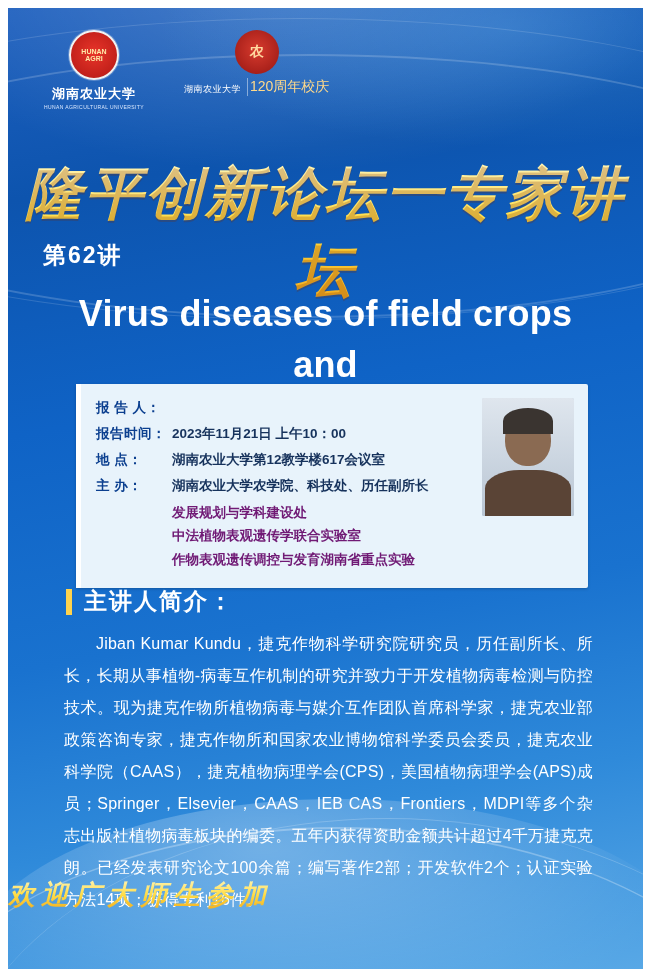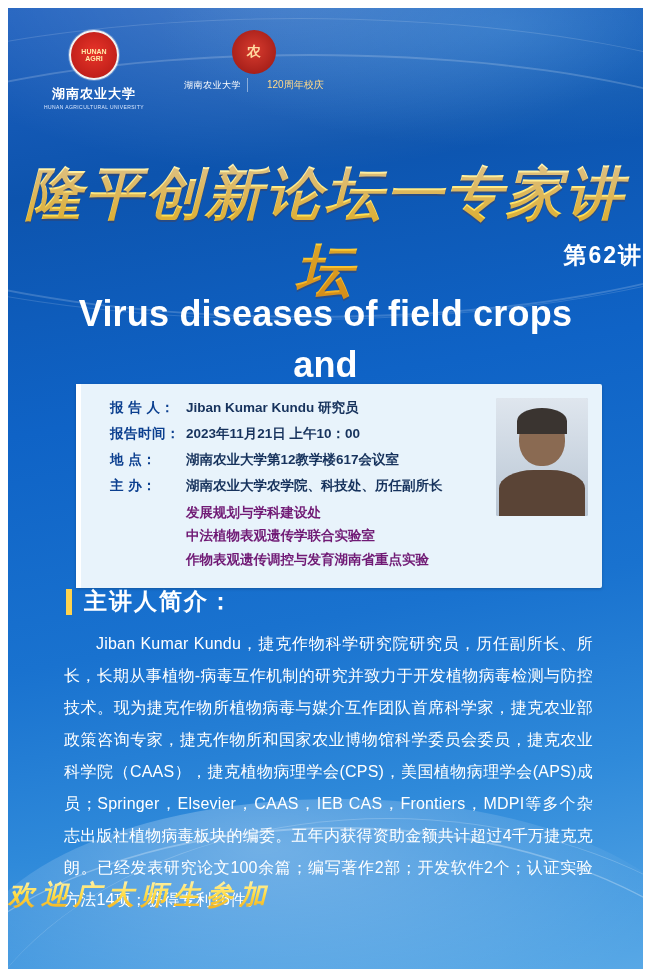--- a/index.html
+++ b/index.html
@@ -151,25 +151,25 @@
     align-items: flex-end;
     gap: 6px;
   }
   .logo-b-cn {
     font-size: 9px;
     color: #ffffff;
     white-space: nowrap;
     letter-spacing: 0.5px;
   }
   .logo-b-anniv {
-    font-size: 10px;
+    font-size: 14px;
     color: #ffd98a;
     white-space: nowrap;
     border-left: 1px solid rgba(255,255,255,0.45);
-    padding-left: 19px;
+    padding-left: 2px;
   }
 
   
   .main-title {
     position: absolute;
     left: 0;
     right: 0;
     top: 148px;
     text-align: center;
     font-family: "DejaVu Serif", "Liberation Serif", serif;
@@ -181,25 +181,26 @@
     -webkit-background-clip: text;
     background-clip: text;
     -webkit-text-fill-color: transparent;
     text-shadow: 0 2px 0 rgba(120,40,0,0.25);
     font-style: italic;
   }
   .lecture-no {
     position: absolute;
     left: 0; right: 0;
     top: 232px;
-    text-align: right;
+    text-align: left;
     font-size: 23px;
     font-weight: bold;
     color: #ffffff;
     letter-spacing: 2px;
+    padding-left: 35px;
   }
   .en-title {
     position: absolute;
     left: 40px;
     right: 40px;
     top: 280px;
     text-align: center;
     color: #ffffff;
     font-size: 36px;
     font-weight: bold;
@@ -210,21 +211,20 @@
   
   .info-card {
     position: absolute;
     left: 68px;
     top: 376px;
     width: 512px;
     min-height: 186px;
     background: #e8f3fb;
     border-radius: 2px;
     box-shadow: 0 1px 3px rgba(0,0,0,0.22);
-    padding-left: 14px;
   }
   .info-bar {
     position: absolute;
     left: 0; top: 0;
     width: 5px; height: 100%;
     background: #ffffff;
   }
   .info-rows {
     padding: 16px 0 14px 20px;
     font-size: 13.5px;
@@ -390,21 +390,20 @@
     <div class="en-title">
       <div>Virus diseases of field crops and</div>
       <div>sources of resistance</div>
     </div>
 
     <div class="info-card">
       <div class="info-bar"></div>
       <div class="info-rows">
         <div class="info-row">
           <span class="info-label">报 告 人：</span>
-          <span class="info-val">Jiban Kumar Kundu 研究员</span>
         </div>
         <div class="info-row">
           <span class="info-label">报告时间：</span>
           <span class="info-val">2023年11月21日 上午10：00</span>
         </div>
         <div class="info-row">
           <span class="info-label">地    点：</span>
           <span class="info-val">湖南农业大学第12教学楼617会议室</span>
         </div>
         <div class="info-row">

